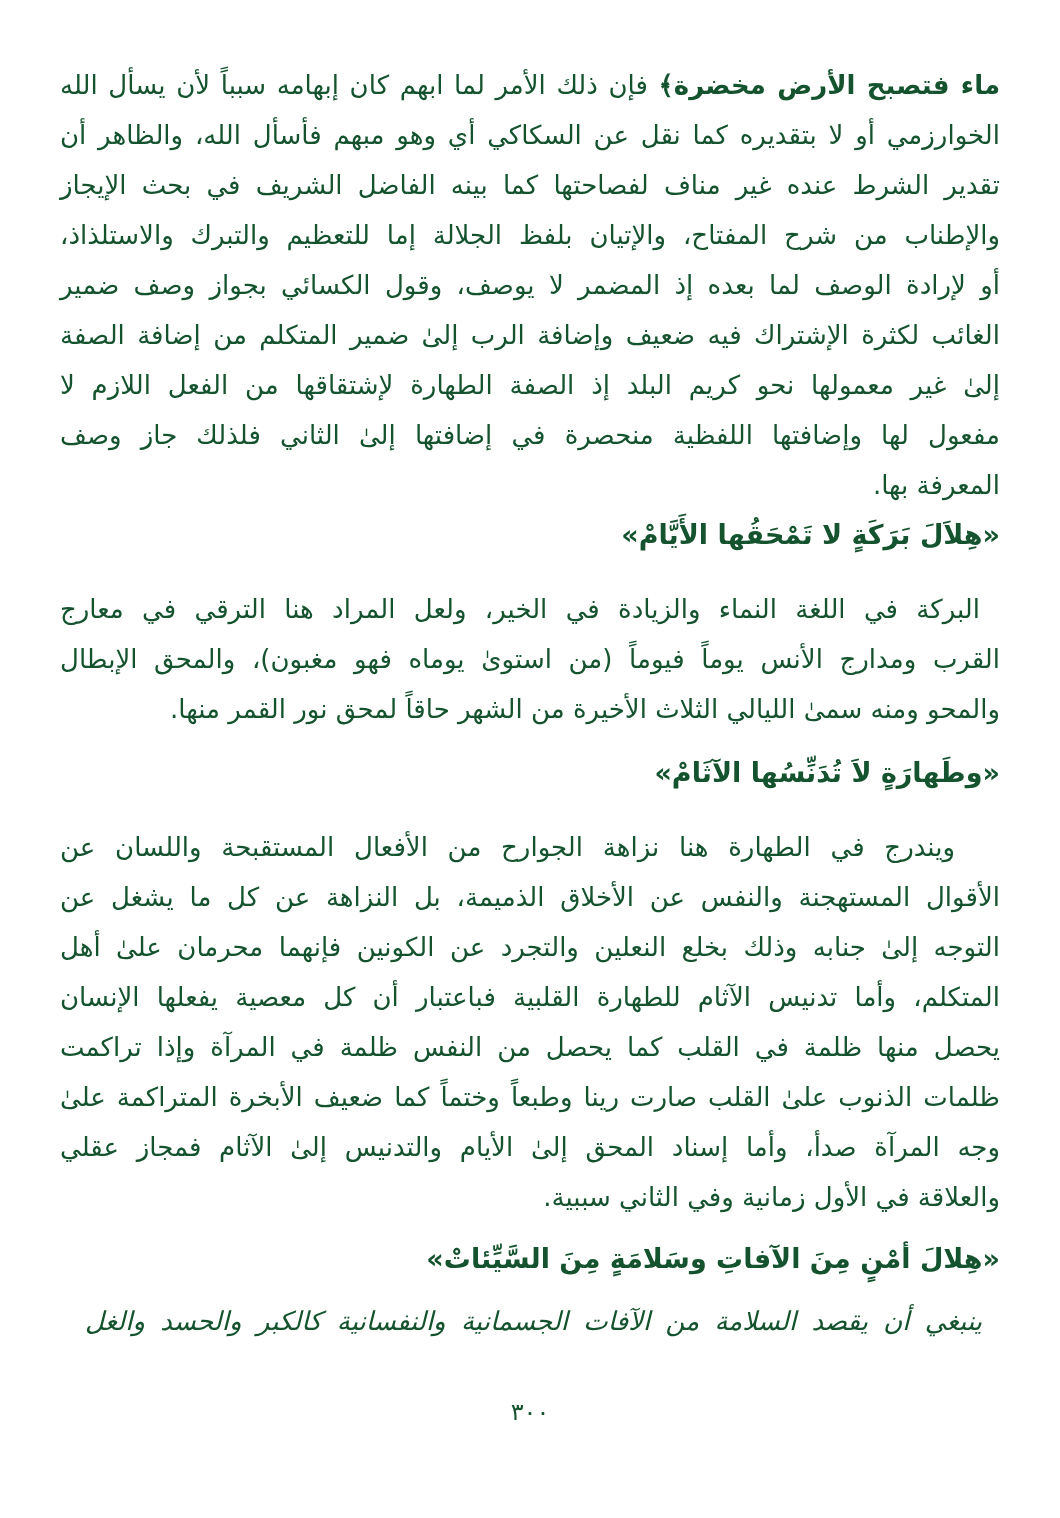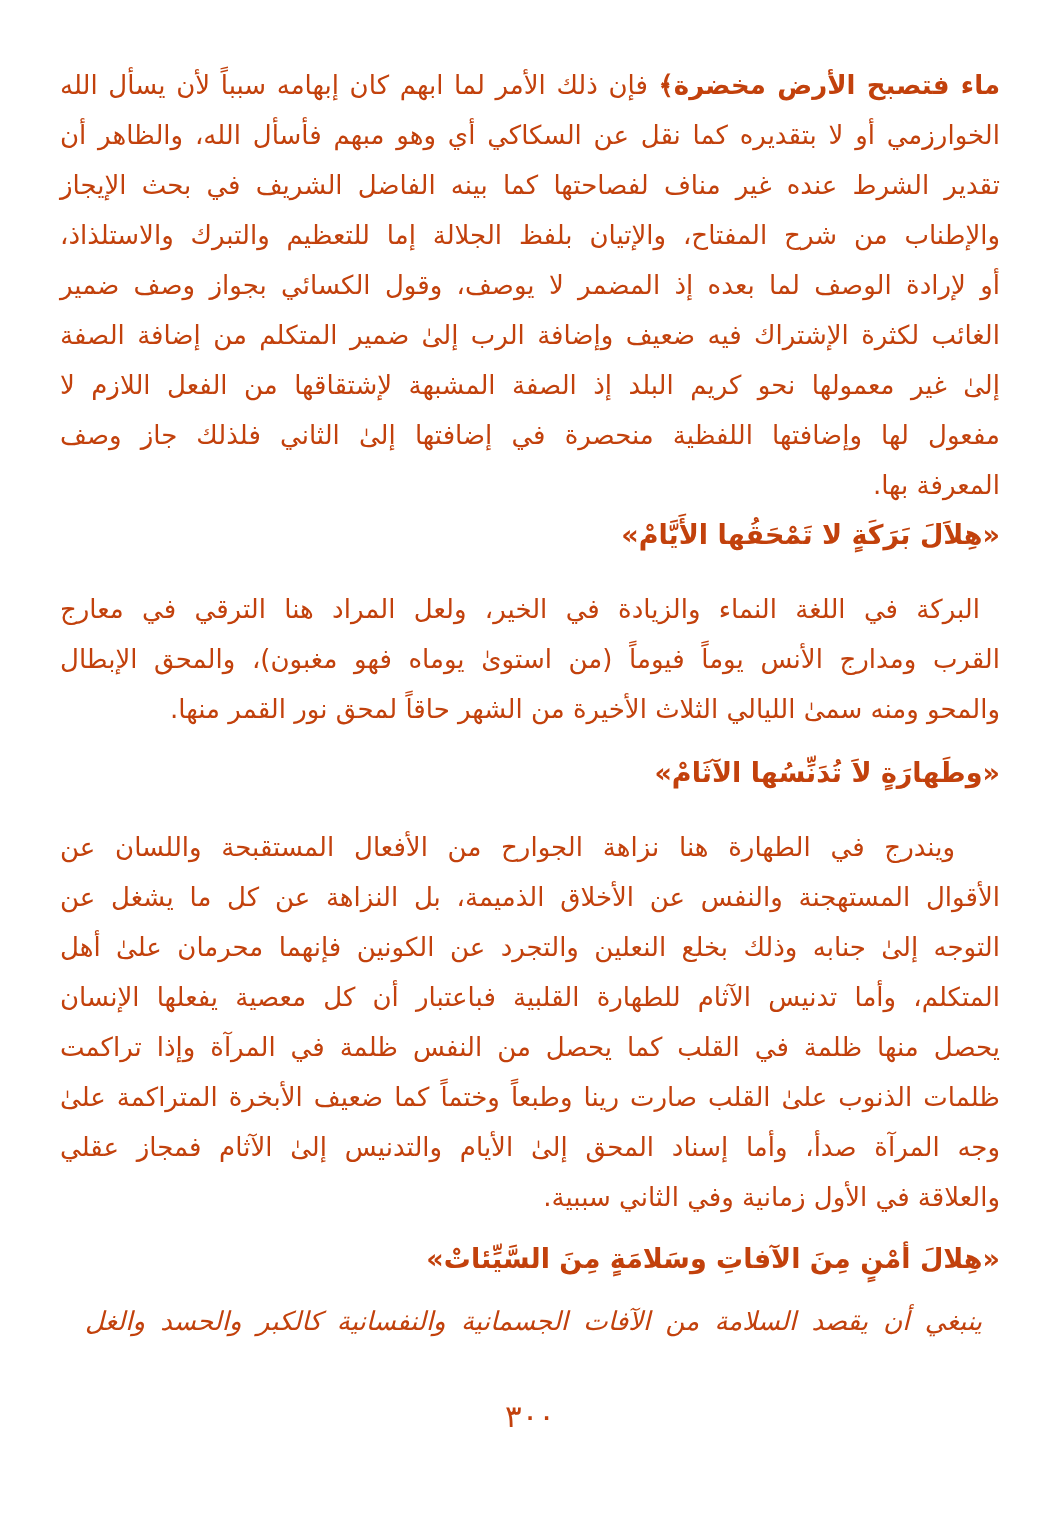--- a/index.html
+++ b/index.html
@@ -7,21 +7,21 @@
     padding: 0;
     background: #ffffff;
   }
   .page {
     position: relative;
     width: 1060px;
     height: 1518px;
     background: #ffffff;
     overflow: hidden;
     direction: rtl;
-    color: #c2410c;
+    color: #14532d;
     font-family: "DejaVu Sans", sans-serif;
   }
   .column {
     position: absolute;
     top: 60px;
     right: 60px;
     width: 940px;
   }
   .para-line {
     font-size: 26px;
@@ -43,40 +43,40 @@
     line-height: 50px;
     text-align: right;
     text-align-last: right;
     padding-left: 2px;
   }
   .h1 { padding-bottom: 24px; }
   .h2 { margin-top: 14px; padding-bottom: 24px; text-align: right; }
   .h3 { margin-top: 12px; padding-bottom: 12px; }
   .page-number {
     margin-top: 52px;
-    font-size: 31px;
+    font-size: 24px;
     letter-spacing: 2px;
     text-align: left;
     text-align-last: center;
   }
 </style>
 </head>
 <body>
 
 <div class="page">
   <div class="column">
 
     <div>
       <div class="para-line"><span class="bold-lead">ماء فتصبح الأرض مخضرة﴾</span><span> فإن ذلك الأمر لما ابهم كان إبهامه سبباً لأن يسأل الله</span></div>
       <div class="para-line">الخوارزمي أو لا بتقديره كما نقل عن السكاكي أي وهو مبهم فأسأل الله، والظاهر أن</div>
       <div class="para-line">تقدير الشرط عنده غير مناف لفصاحتها كما بينه الفاضل الشريف في بحث الإيجاز</div>
       <div class="para-line">والإطناب من شرح المفتاح، والإتيان بلفظ الجلالة إما للتعظيم والتبرك والاستلذاذ،</div>
       <div class="para-line">أو لإرادة الوصف لما بعده إذ المضمر لا يوصف، وقول الكسائي بجواز وصف ضمير</div>
       <div class="para-line">الغائب لكثرة الإشتراك فيه ضعيف وإضافة الرب إلىٰ ضمير المتكلم من إضافة الصفة</div>
-      <div class="para-line">إلىٰ غير معمولها نحو كريم البلد إذ الصفة المشبهة لإشتقاقها من الفعل اللازم لا</div>
+      <div class="para-line">إلىٰ غير معمولها نحو كريم البلد إذ الصفة الطهارة لإشتقاقها من الفعل اللازم لا</div>
       <div class="para-line">مفعول لها وإضافتها اللفظية منحصرة في إضافتها إلىٰ الثاني فلذلك جاز وصف</div>
       <div class="para-line para-end">المعرفة بها.</div>
     </div>
 
     <div class="hadith-heading h1">«هِلاَلَ بَرَكَةٍ لا تَمْحَقُها الأَيَّامْ»</div>
 
     <div>
       <div class="para-line indent-sm">البركة في اللغة النماء والزيادة في الخير، ولعل المراد هنا الترقي في معارج</div>
       <div class="para-line">القرب ومدارج الأنس يوماً فيوماً (من استوىٰ يوماه فهو مغبون)، والمحق الإبطال</div>
       <div class="para-line para-end">والمحو ومنه سمىٰ الليالي الثلاث الأخيرة من الشهر حاقاً لمحق نور القمر منها.</div>

